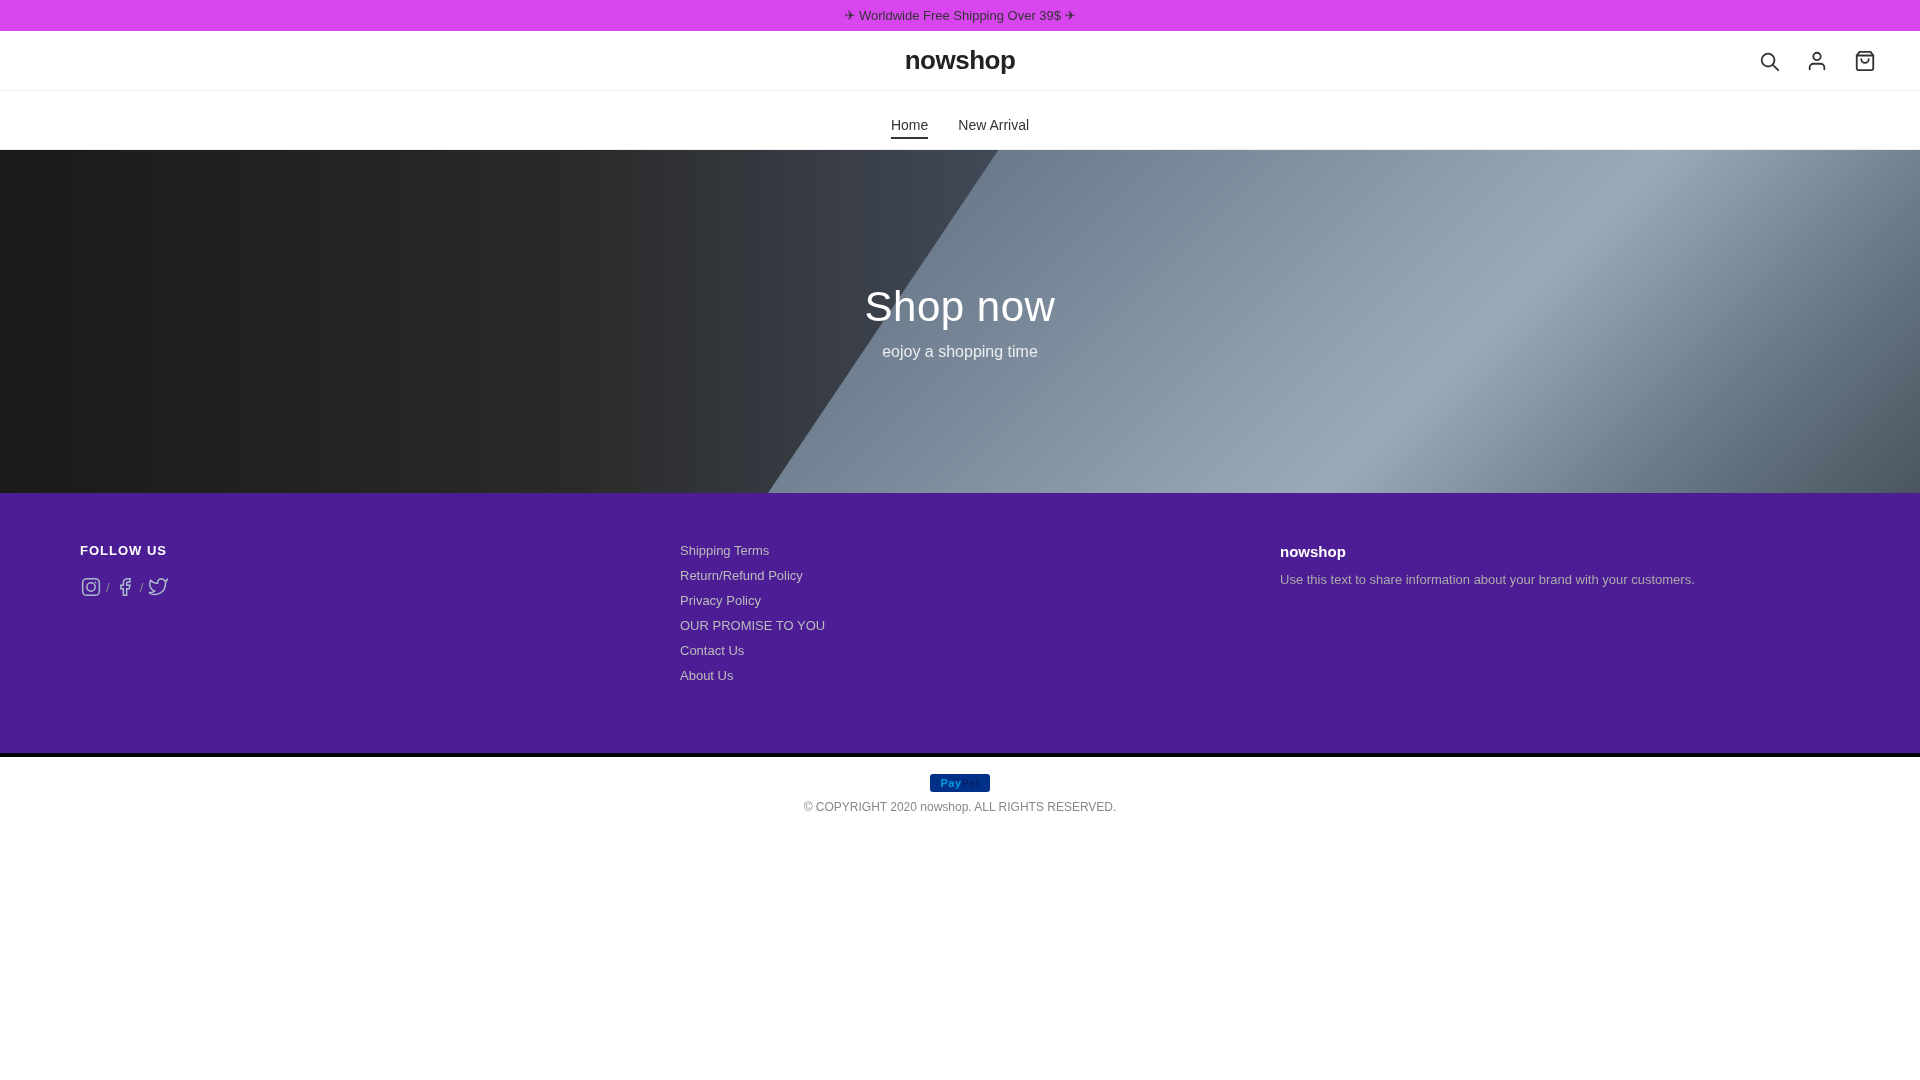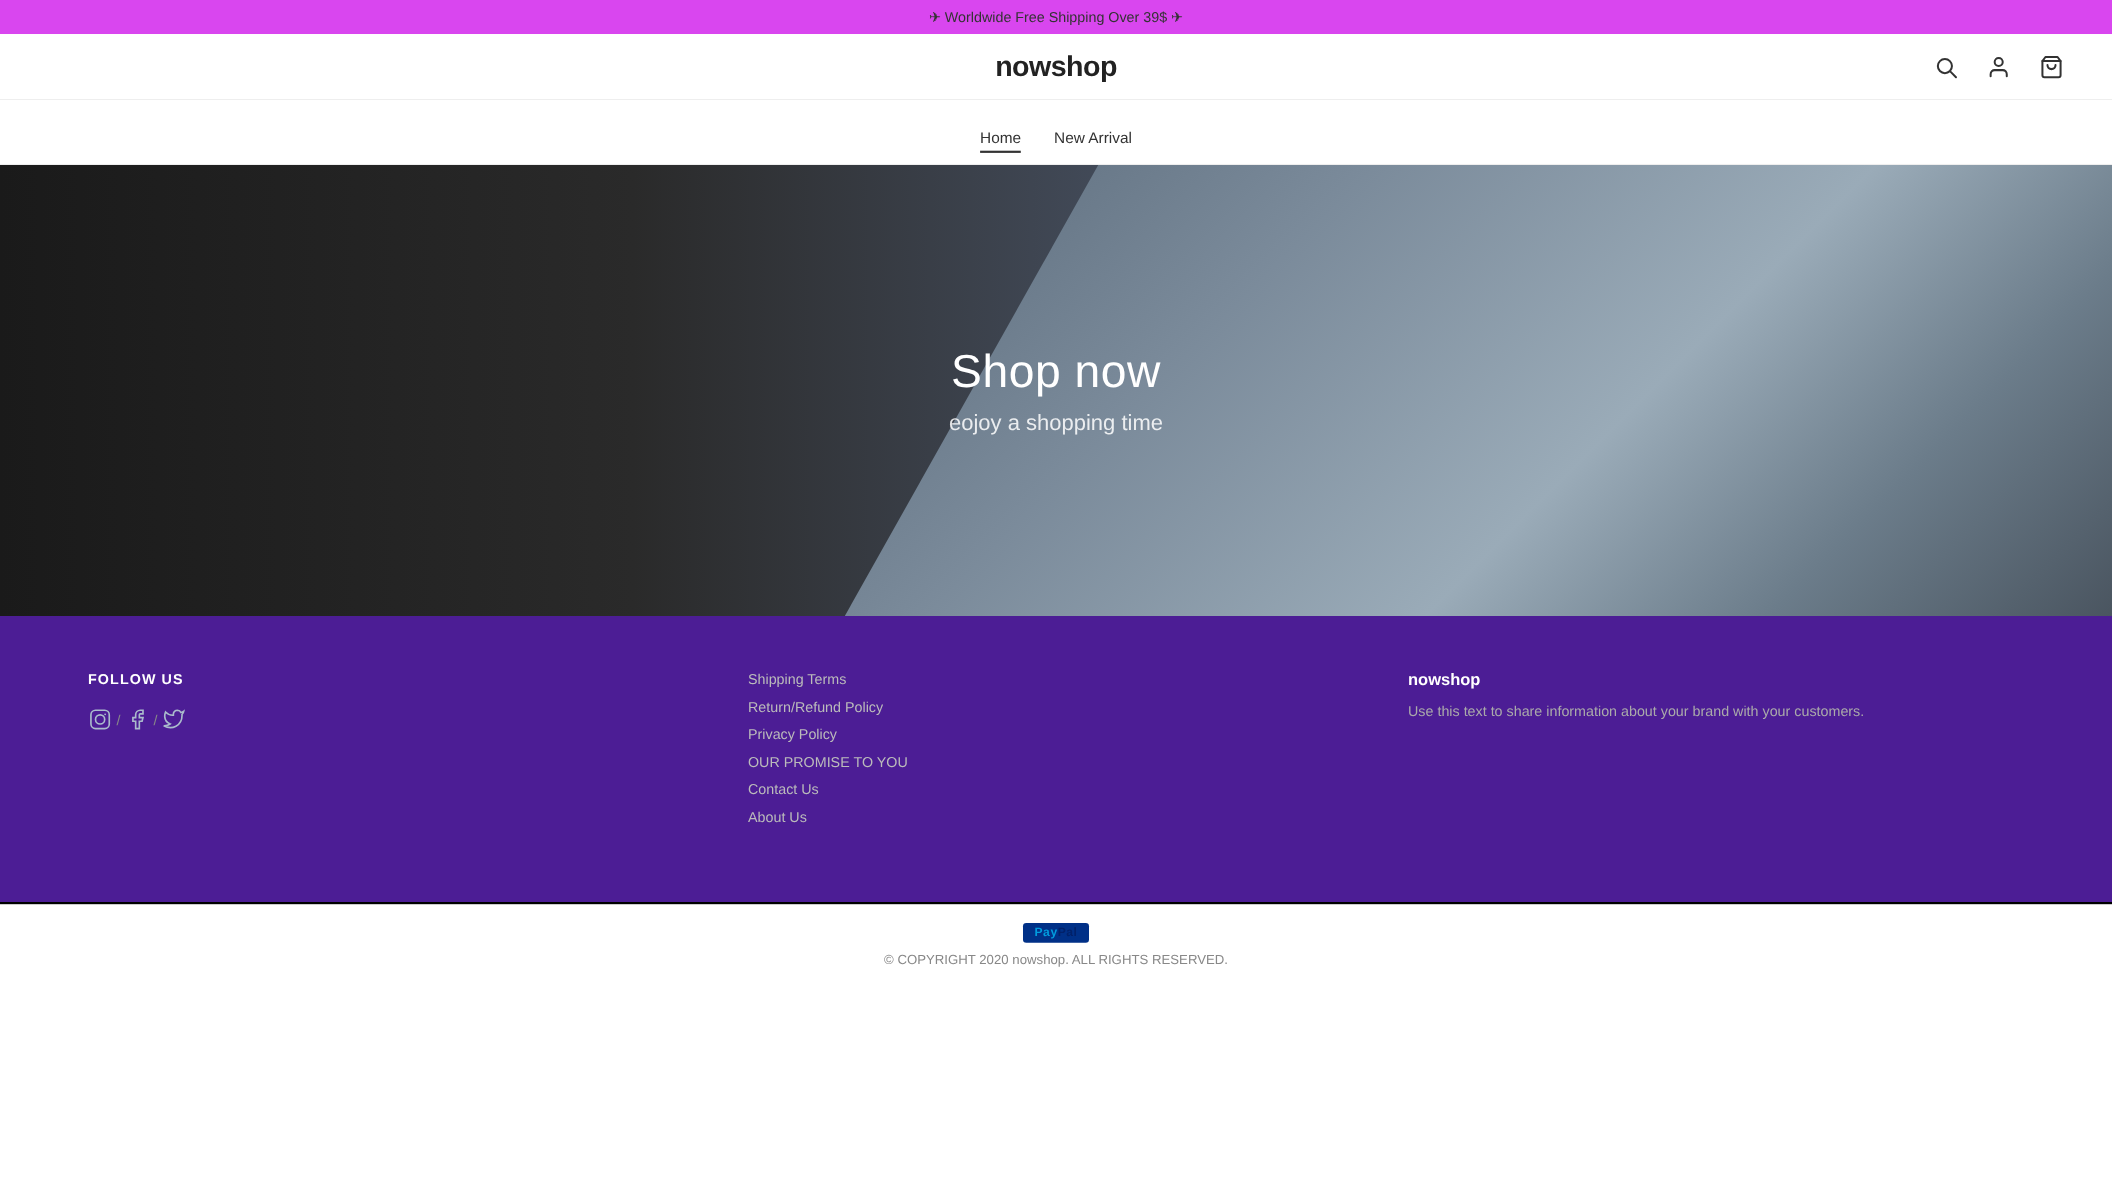--- a/index.html
+++ b/index.html
@@ -66,21 +66,21 @@
       margin-top: 16px;
     }
     .nav a.active {
       border-bottom: 2px solid #333;
     }
 
     
     .hero {
       position: relative;
       width: 100%;
-      height: 410px;
+      height: 343px;
       background: linear-gradient(to right, #1a1a1a 0%, #2a2a2a 30%, #4a5568 60%, #718096 80%, #8a9bb0 100%);
       display: flex;
       align-items: center;
       justify-content: center;
       overflow: hidden;
     }
 
     
     .hero::after {
       content: '';
@@ -99,21 +99,21 @@
       text-align: center;
       color: #fff;
     }
     .hero-title {
       font-size: 42px;
       font-weight: 400;
       margin-bottom: 12px;
       letter-spacing: 0.5px;
     }
     .hero-subtitle {
-      font-size: 20px;
+      font-size: 16px;
       color: rgba(255,255,255,0.85);
     }
 
     
     .footer {
       background: #4c1d95;
       color: #ccc;
       padding: 50px 80px 40px;
     }
     .footer-grid {
@@ -170,21 +170,21 @@
     }
     .footer-brand-desc {
       font-size: 13px;
       color: #aaa;
       line-height: 1.6;
     }
 
     
     .footer-bottom {
       background: #fff;
-      border-top: 2px solid #000000;
+      border-top: 4px solid #000000;
       text-align: center;
       padding: 16px 8px;
     }
     .paypal-badge {
       display: inline-flex;
       align-items: center;
       justify-content: center;
       background: #003087;
       color: #fff;
       font-size: 11px;

